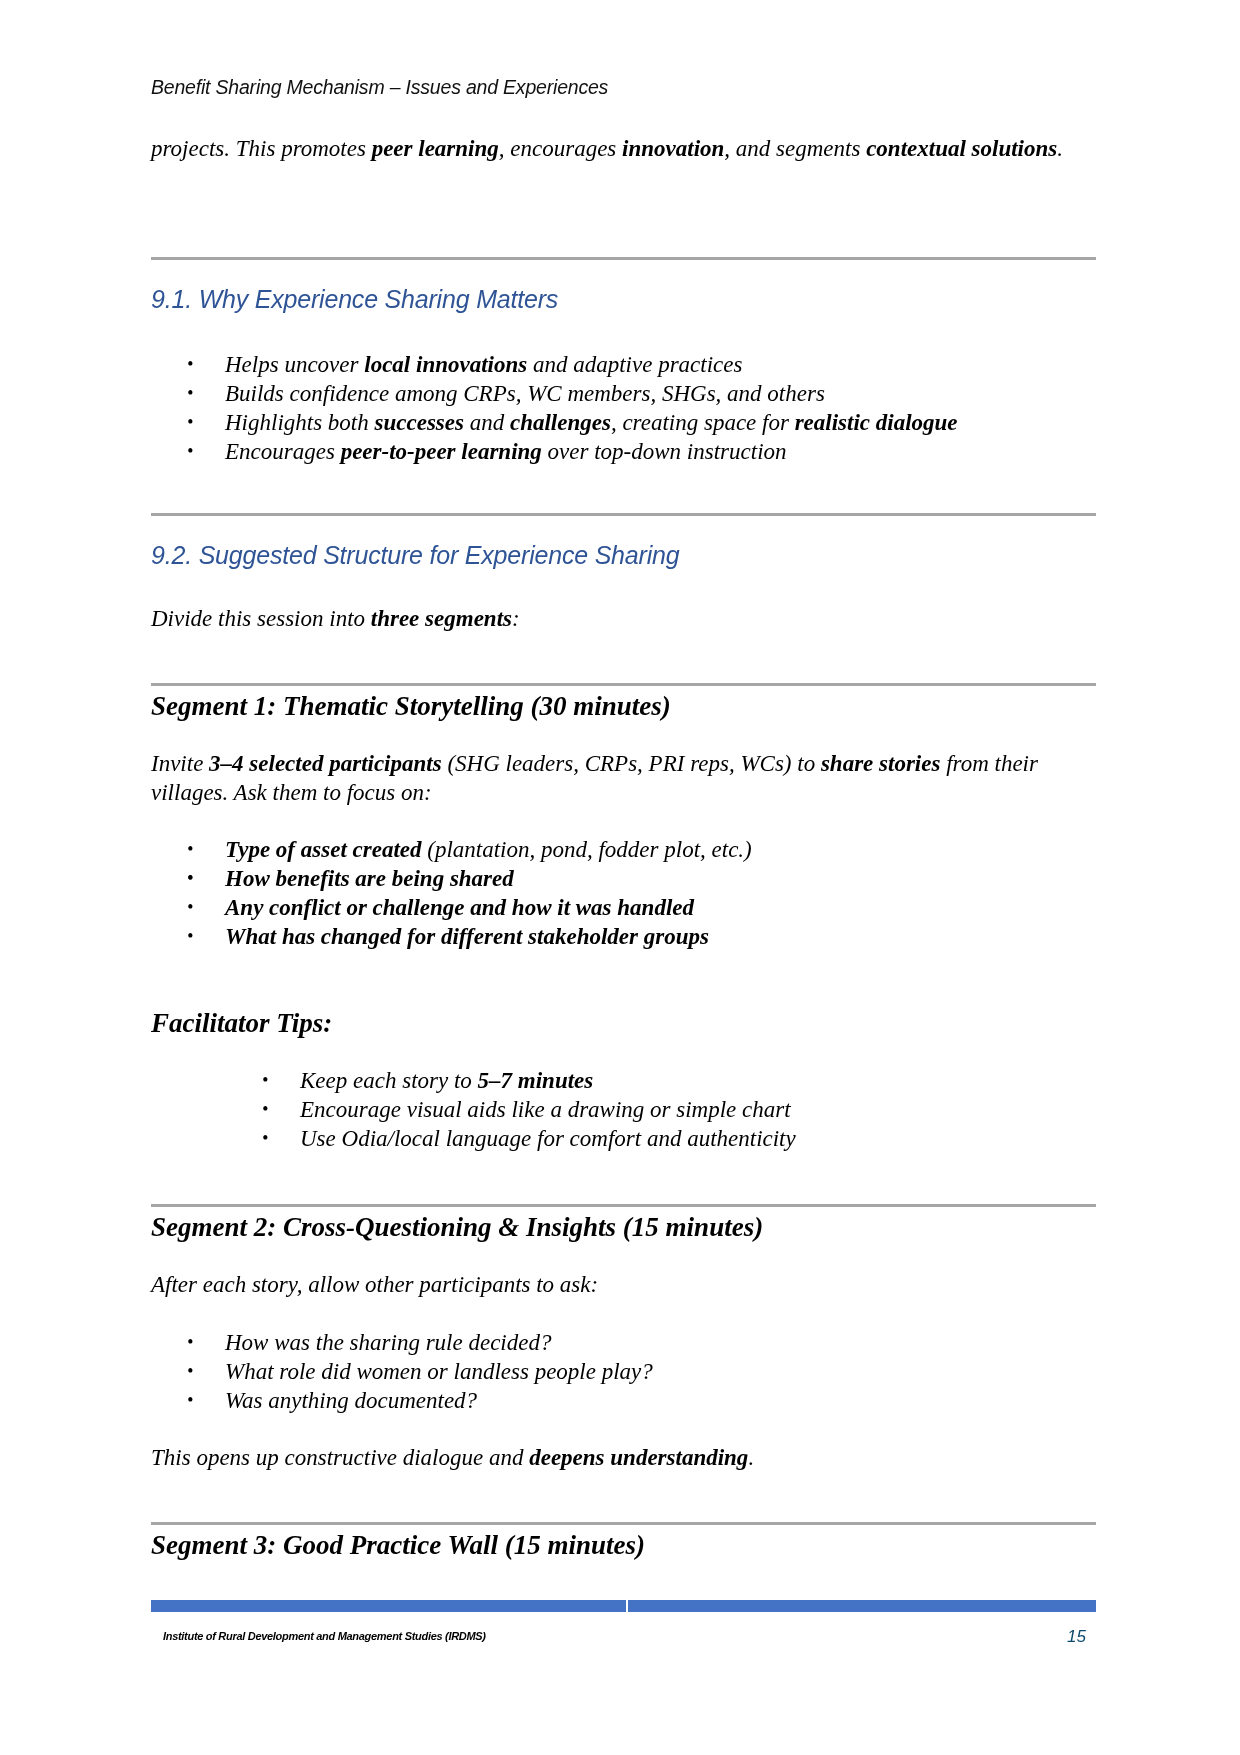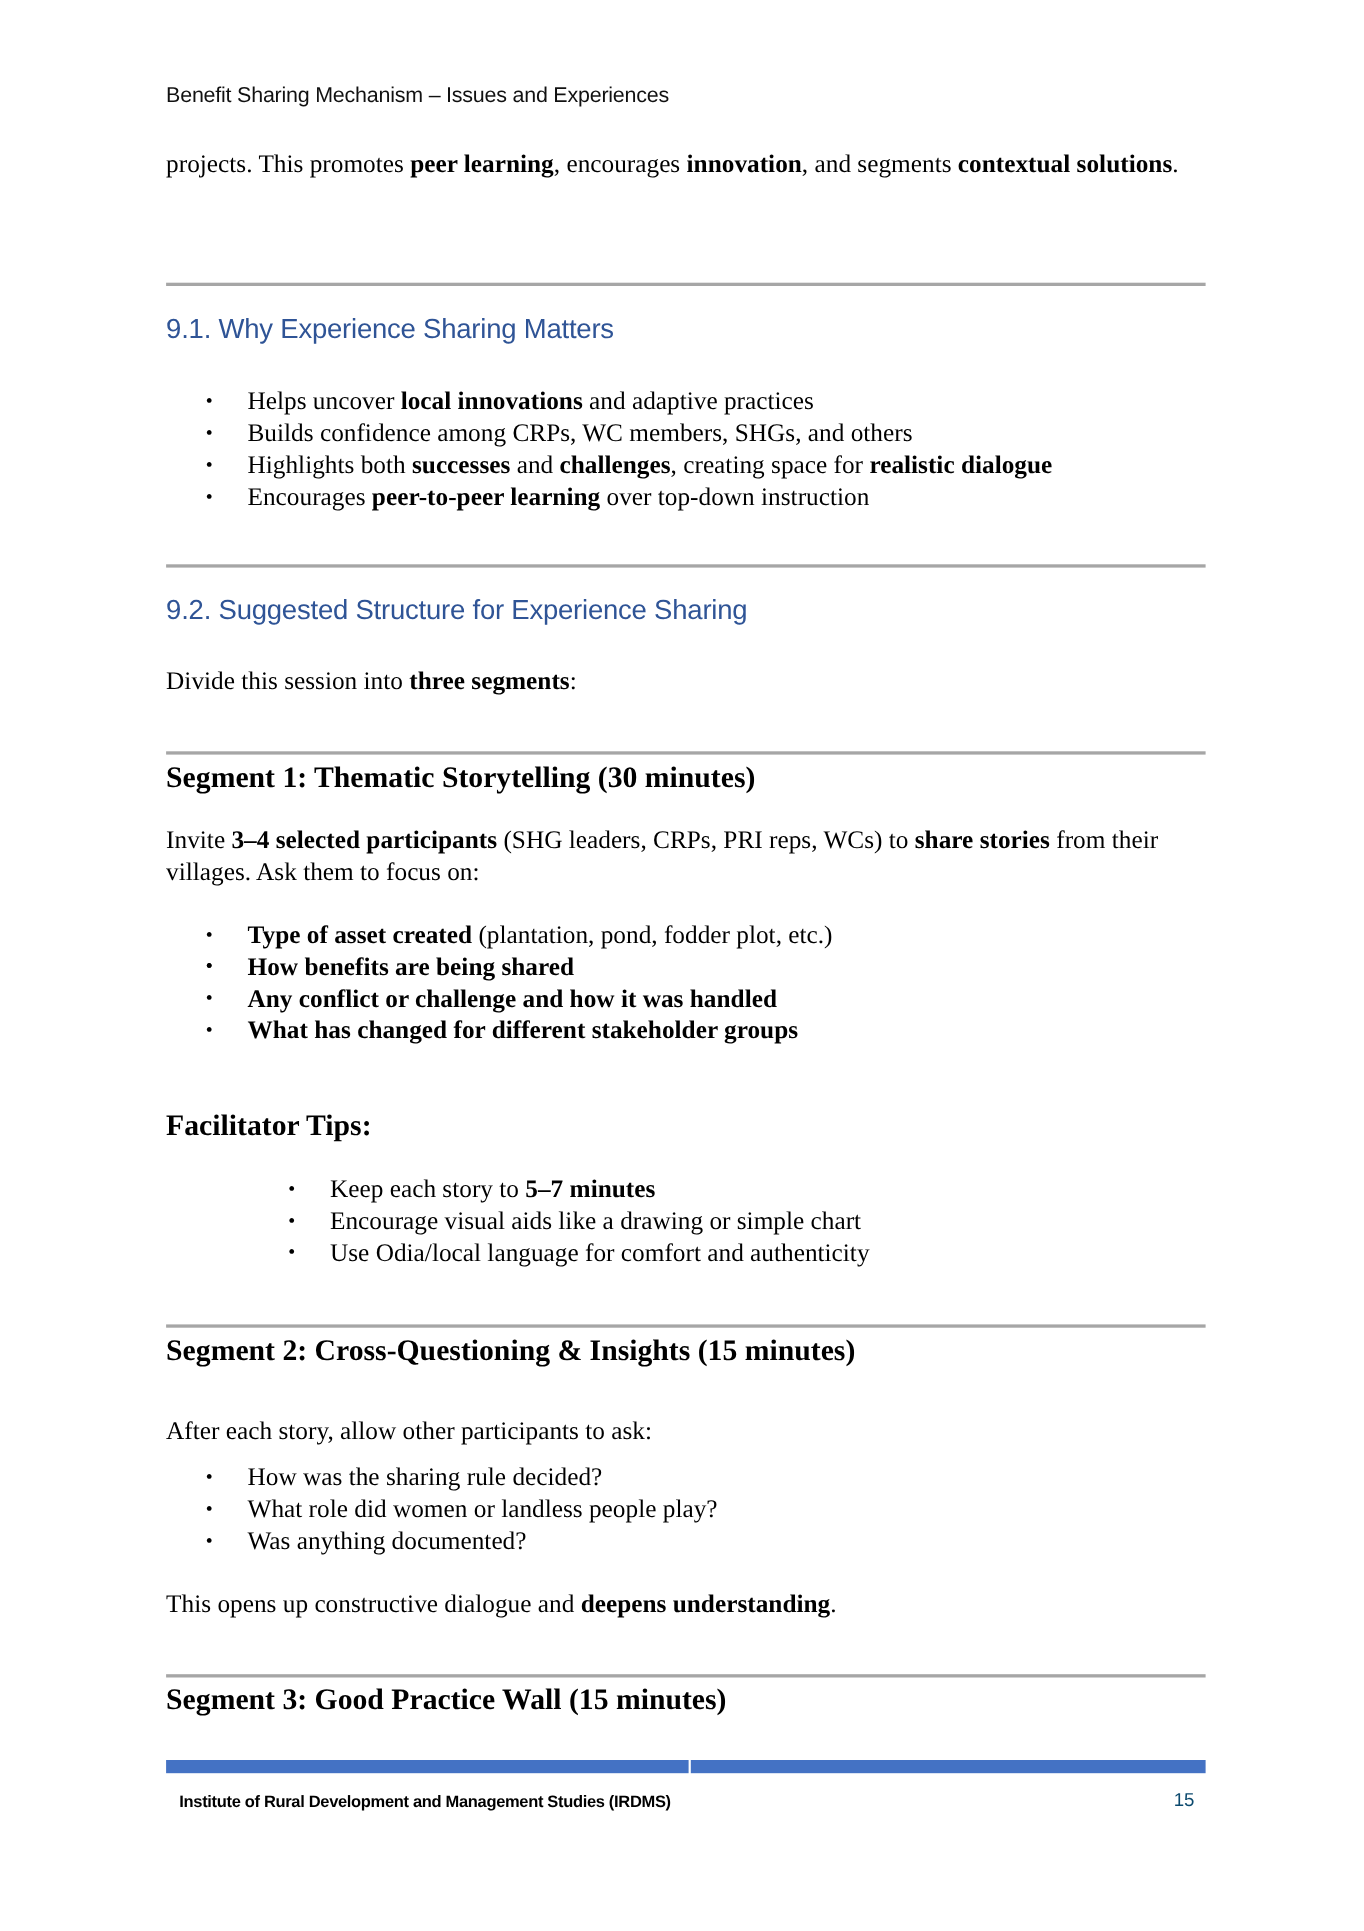--- a/index.html
+++ b/index.html
@@ -1,17 +1,17 @@
 <!DOCTYPE html>
 <html><head>
   <meta charset="utf-8">
   <style>
     html, body { margin: 0; padding: 0; background: #ffffff; }
     body { width: 1240px; height: 1755px; position: relative; overflow: hidden; }
-    .page { position: absolute; left: 0; top: 0; width: 1224px; height: 1755px; }
+    .page { position: absolute; left: 0; top: 0; width: 1224px; height: 1755px; font-style: italic; }
     .running-head {
       position: absolute; left: 151px; top: 76px;
       font-family: "Liberation Sans", sans-serif; font-size: 19.5px; color: #111;
       letter-spacing: -0.2px;
     }
     .serif { font-family: "Liberation Serif", serif; color: #000; }
     .para {
       position: absolute; left: 151px; width: 940px;
       font-size: 23px; line-height: 29px;
     }
@@ -41,21 +41,21 @@
     b { font-weight: bold; }
     .footer-bar {
       position: absolute; left: 151px; top: 1600px; width: 945px; height: 12px;
       display: flex;
     }
     .footer-bar .cell { height: 12px; background: #4472c4; }
     .footer-bar .cell.a { width: 475px; margin-right: 2px; }
     .footer-bar .cell.b { flex: 1; }
     .footer-left {
       position: absolute; left: 163px; top: 1630px;
-      font-family: "Liberation Sans", sans-serif; font-size: 15px; color: #000;
+      font-family: "Liberation Sans", sans-serif; font-size: 11px; color: #000;
       font-weight: bold; letter-spacing: -0.3px;
     }
     .page-num {
       position: absolute; left: 1067px; top: 1627px;
       font-family: "Liberation Sans", sans-serif; font-size: 17px; color: #0c4a6e;
     }
   </style>
 </head>
 <body>
 
@@ -107,21 +107,21 @@
   <ul class="blist l2 serif" style="top:1066px;">
     <li><span class="bullet">•</span><span>Keep each story to </span><b>5–7 minutes</b></li>
     <li><span class="bullet">•</span><span>Encourage visual aids like a drawing or simple chart</span></li>
     <li><span class="bullet">•</span><span>Use Odia/local language for comfort and authenticity</span></li>
   </ul>
 
   <div class="rule" style="top:1204px;"></div>
 
   <div class="seg-head serif" style="top:1213px;">Segment 2: Cross-Questioning &amp; Insights (15 minutes)</div>
 
-  <div class="para serif" style="top:1270px;margin-top:16px;">After each story, allow other participants to ask:</div>
+  <div class="para serif" style="top:1270px;">After each story, allow other participants to ask:</div>
 
   <ul class="blist l1 serif" style="top:1328px;">
     <li><span class="bullet">•</span><span>How was the sharing rule decided?</span></li>
     <li><span class="bullet">•</span><span>What role did women or landless people play?</span></li>
     <li><span class="bullet">•</span><span>Was anything documented?</span></li>
   </ul>
 
   <div class="para serif" style="top:1443px;">
     <span>This opens up constructive dialogue and </span><b>deepens understanding</b><span>.</span>
   </div>

